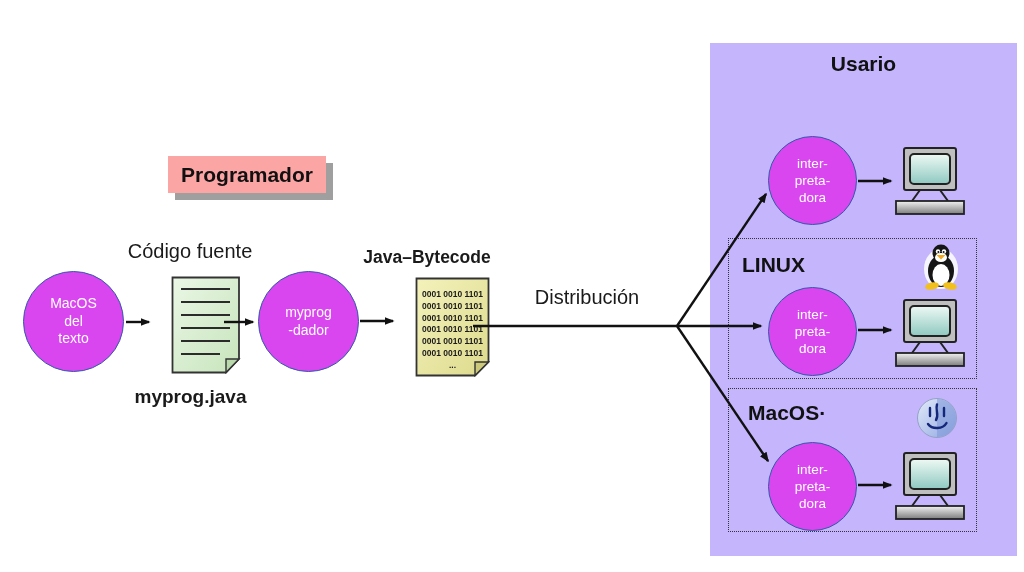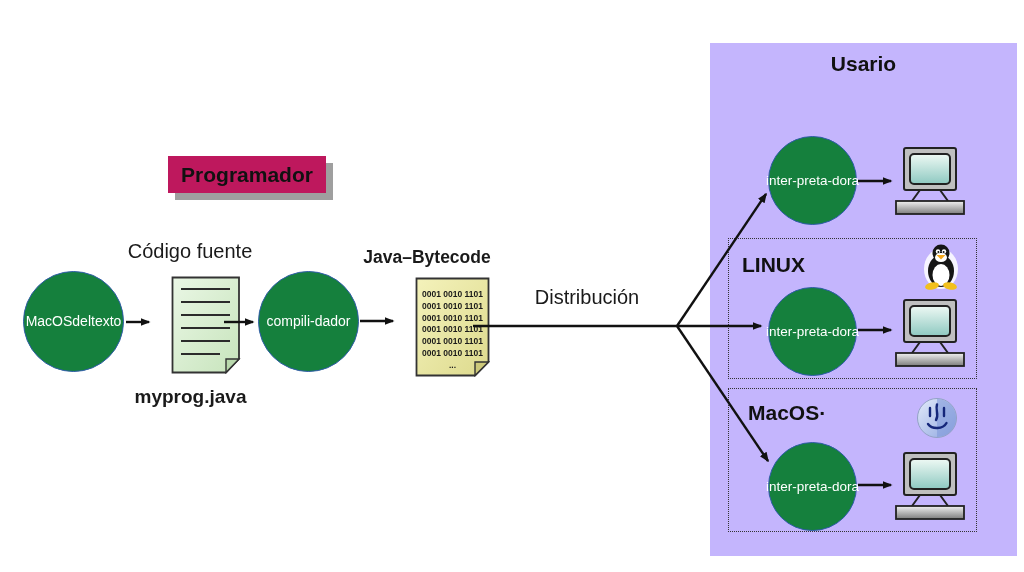--- a/index.html
+++ b/index.html
@@ -4,34 +4,34 @@
 <style>
   html,body{margin:0;padding:0;background:#fff;}
   #stage{
     position:relative;width:1024px;height:572px;background:#ffffff;overflow:hidden;
     font-family:"Liberation Sans", sans-serif;color:#1a1a1a;
   }
   .abs{position:absolute;}
   
   .circle{
     position:absolute;border-radius:50%;
-    background:#15803d;border:1.5px solid #2e5ba8;
-    display:flex;flex-direction:row;align-items:center;justify-content:center;
+    background:#d946ef;border:1.5px solid #2e5ba8;
+    display:flex;flex-direction:column;align-items:center;justify-content:center;
     color:#ffffff;text-align:right;box-sizing:border-box;
   }
   .circle.big{width:101px;height:101px;font-size:14px;line-height:1.28;}
   .circle.small{width:89px;height:89px;font-size:13.5px;line-height:1.26;}
   
   .lbl{position:absolute;text-align:center;white-space:nowrap;}
   .lbl.reg20{font-size:20px;}
   .lbl.bold17{font-size:17.5px;font-weight:bold;}
   .lbl.file{font-size:19px;font-weight:bold;}
   .prog-box{
     position:absolute;left:168px;top:156px;width:158px;height:37px;
-    background:#be185d;box-shadow:7px 7px 0 #9f9f9f;
+    background:#fca5a5;box-shadow:7px 7px 0 #9f9f9f;
     display:flex;align-items:center;justify-content:center;
     font-size:21px;font-weight:bold;color:#111;
   }
   
   .panel{
     position:absolute;left:710px;top:43px;width:307px;height:513px;
     background:#c4b5fd;
   }
   .panel-title{
     position:absolute;left:0;top:9px;width:100%;text-align:center;
@@ -90,21 +90,21 @@
         <line x1="10" y1="52" x2="59" y2="52"></line>
         <line x1="10" y1="65" x2="59" y2="65"></line>
         <line x1="10" y1="78" x2="49" y2="78"></line>
       </g>
     </svg>
   </div>
 
   <div class="lbl file" style="left:128px;top:386px;width:125px;">myprog.java</div>
 
   <div class="circle big" style="left:258px;top:271px;">
-    <span>compili</span>
+    <span>myprog</span>
     <span>-dador</span>
   </div>
 
   <div class="lbl bold17" style="left:348px;top:247px;width:158px;">Java–Bytecode</div>
 
   <div class="doc" style="left:397px;top:277px;width:75px;height:100px;">
     <svg width="75" height="100" viewBox="0 0 75 100" style="position:absolute;left:0;top:0;">
       <defs>
         <linearGradient id="gYellow" x1="0" y1="0" x2="1" y2="1">
           <stop offset="0" stop-color="#f4f2bb"></stop>

